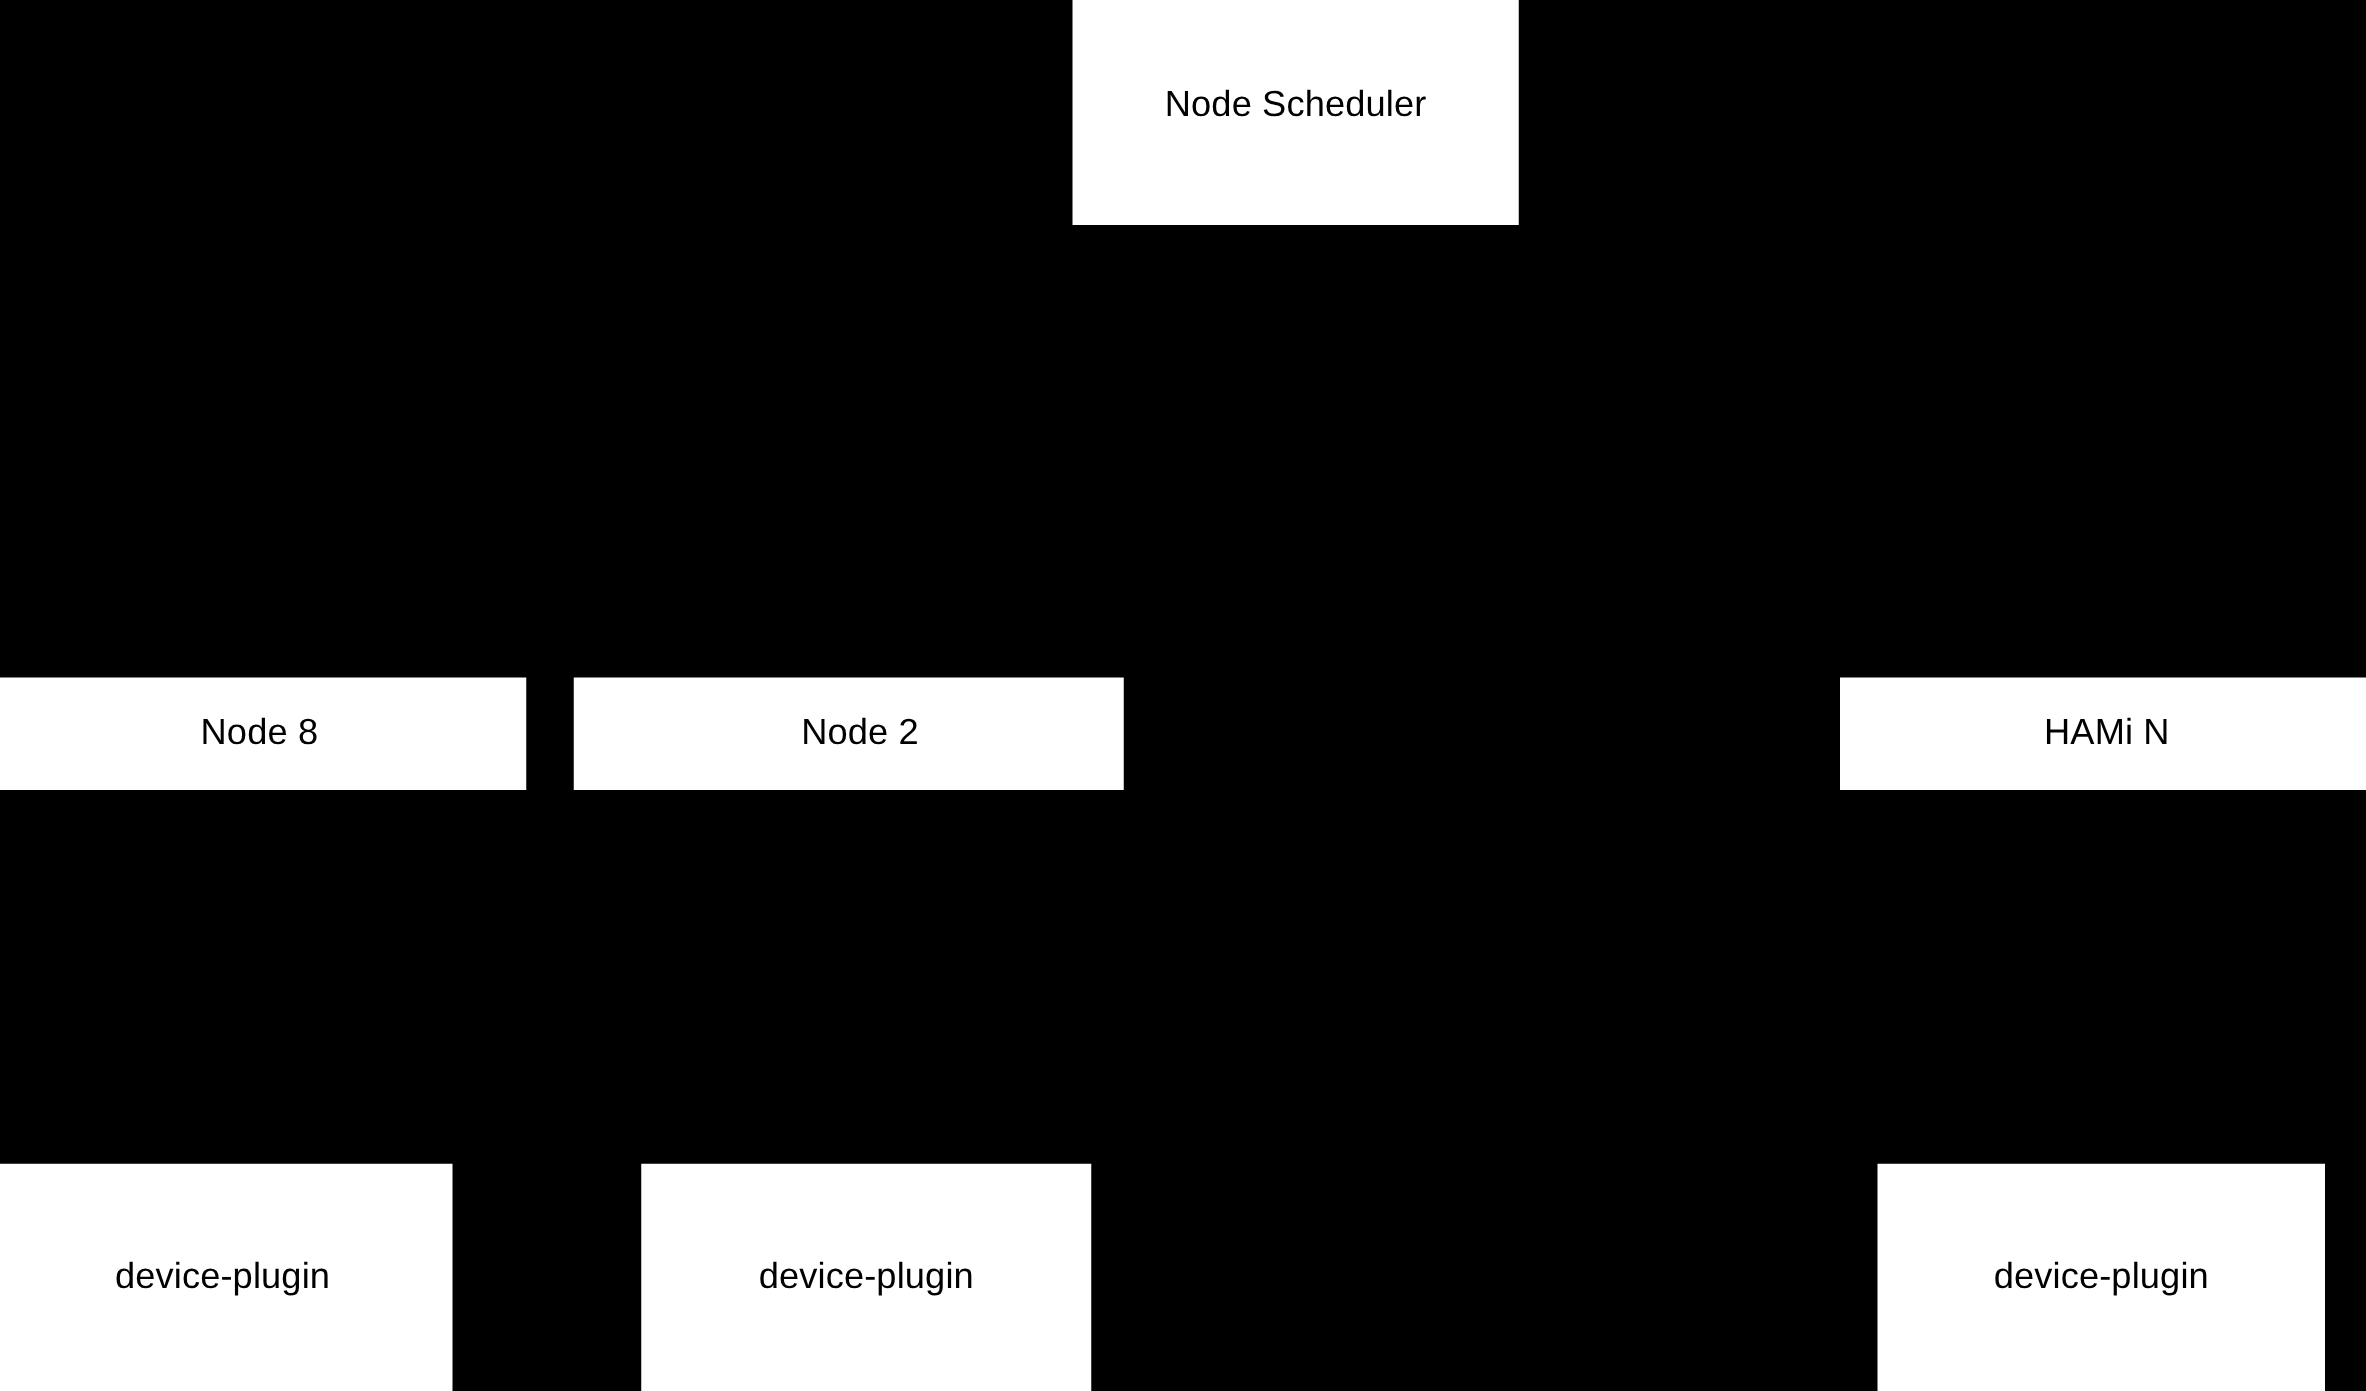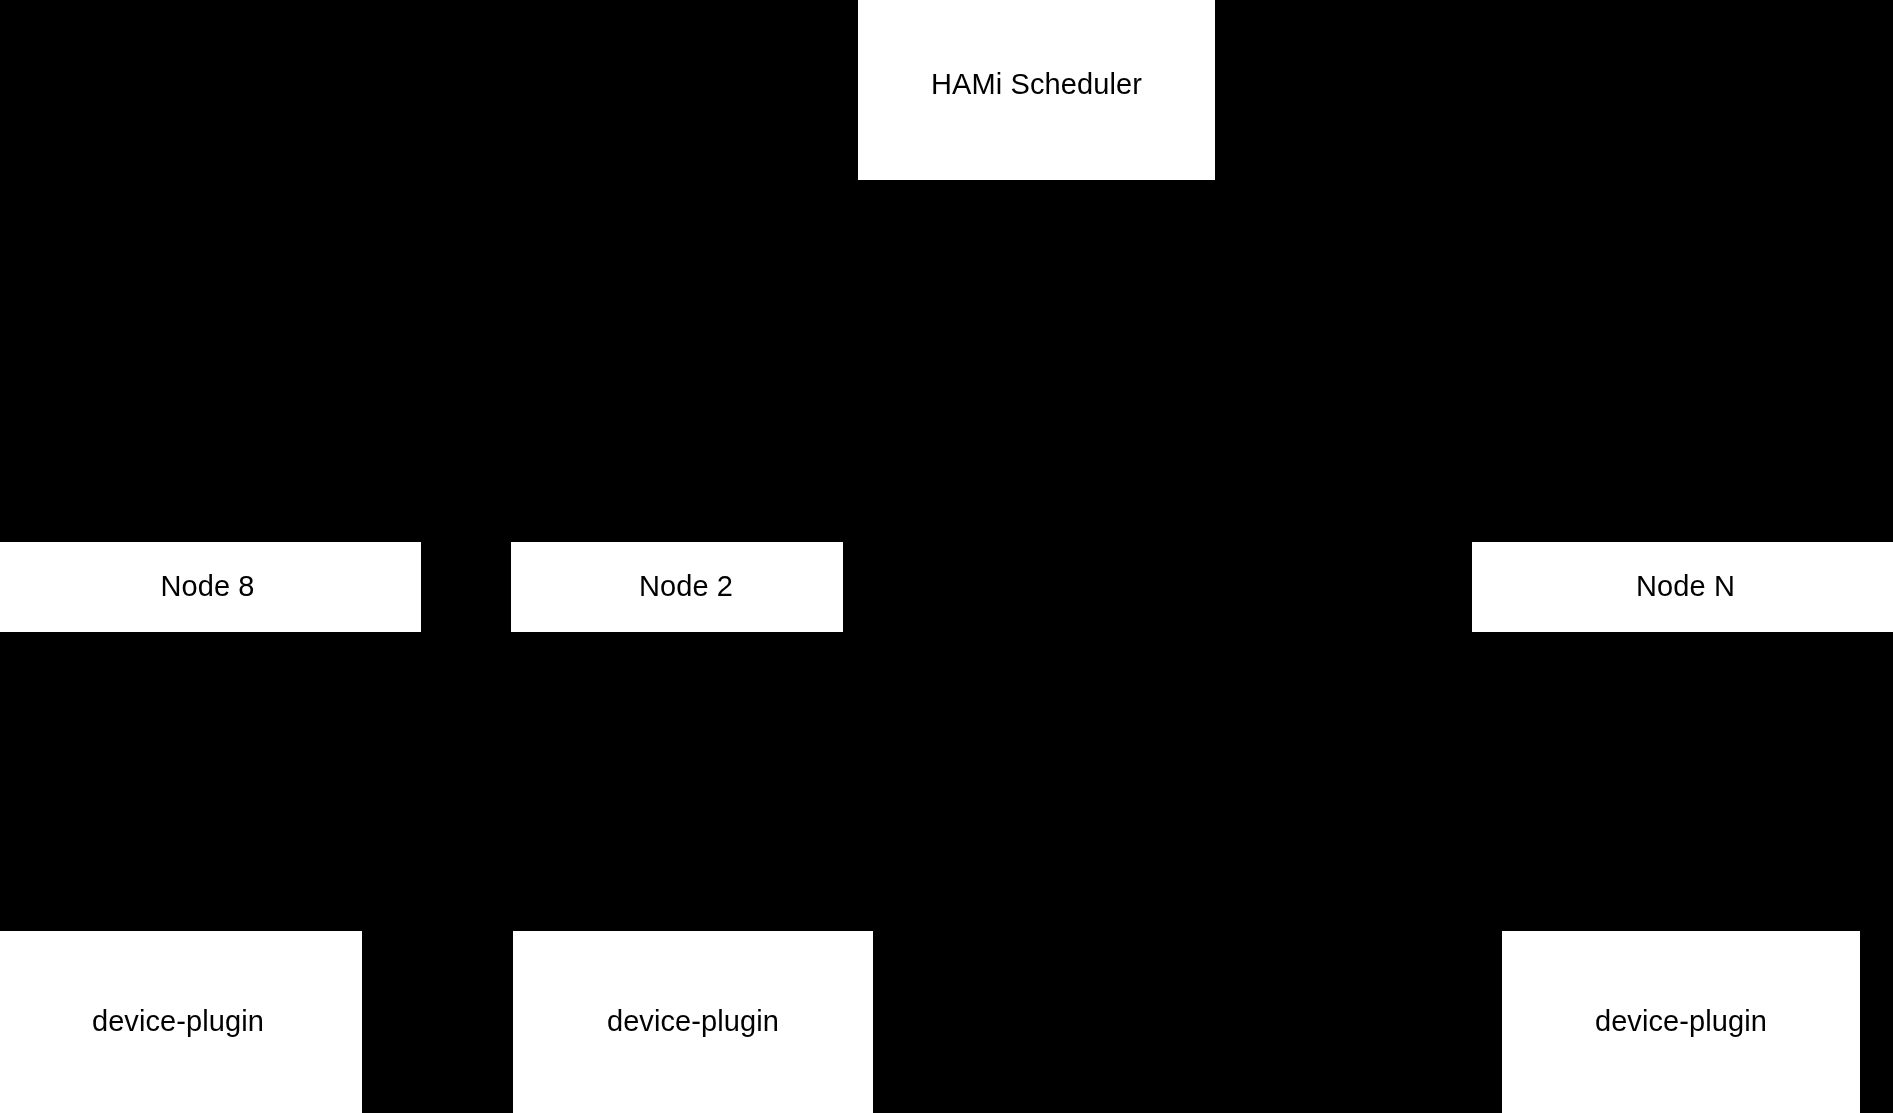--- a/index.html
+++ b/index.html
@@ -46,52 +46,52 @@
     font-size: 29px;
   }
 
   
   .tier-node {
     top: 542px;
     height: 90px;
     font-size: 29px;
   }
   .node-1 { left: -6px;    width: 427px; }
-  .node-2 { left: 511px;   width: 332px; padding-left: 18px; }
+  .node-2 { left: 459px;   width: 440px; padding-left: 18px; }
   .node-n { left: 1472px;  width: 427px; }
 
   
   .tier-plugin {
     top: 931px;
     height: 182px;
     font-size: 29px;
   }
   .plugin-1 { left: -6px;   width: 368px; }
   .plugin-2 { left: 513px;  width: 360px; }
   .plugin-n { left: 1502px; width: 358px; }
 </style>
 </head>
 <body>
 
 <div id="canvas">
 
   <div class="node-box tier-scheduler">
-    <span class="box-label">HAMi Scheduler</span>
+    <span class="box-label">Node Scheduler</span>
   </div>
 
   <div class="node-box tier-node node-1">
     <span class="box-label">Node 8</span>
   </div>
 
   <div class="node-box tier-node node-2">
     <span class="box-label">Node 2</span>
   </div>
 
   <div class="node-box tier-node node-n">
-    <span class="box-label">Node N</span>
+    <span class="box-label">HAMi N</span>
   </div>
 
   <div class="node-box tier-plugin plugin-1">
     <span class="box-label">device-plugin</span>
   </div>
 
   <div class="node-box tier-plugin plugin-2">
     <span class="box-label">device-plugin</span>
   </div>
 

